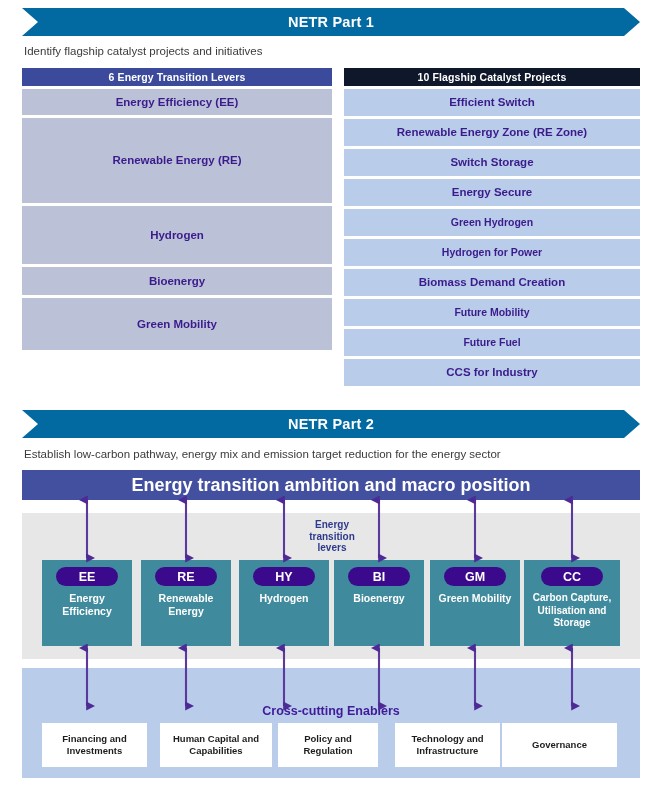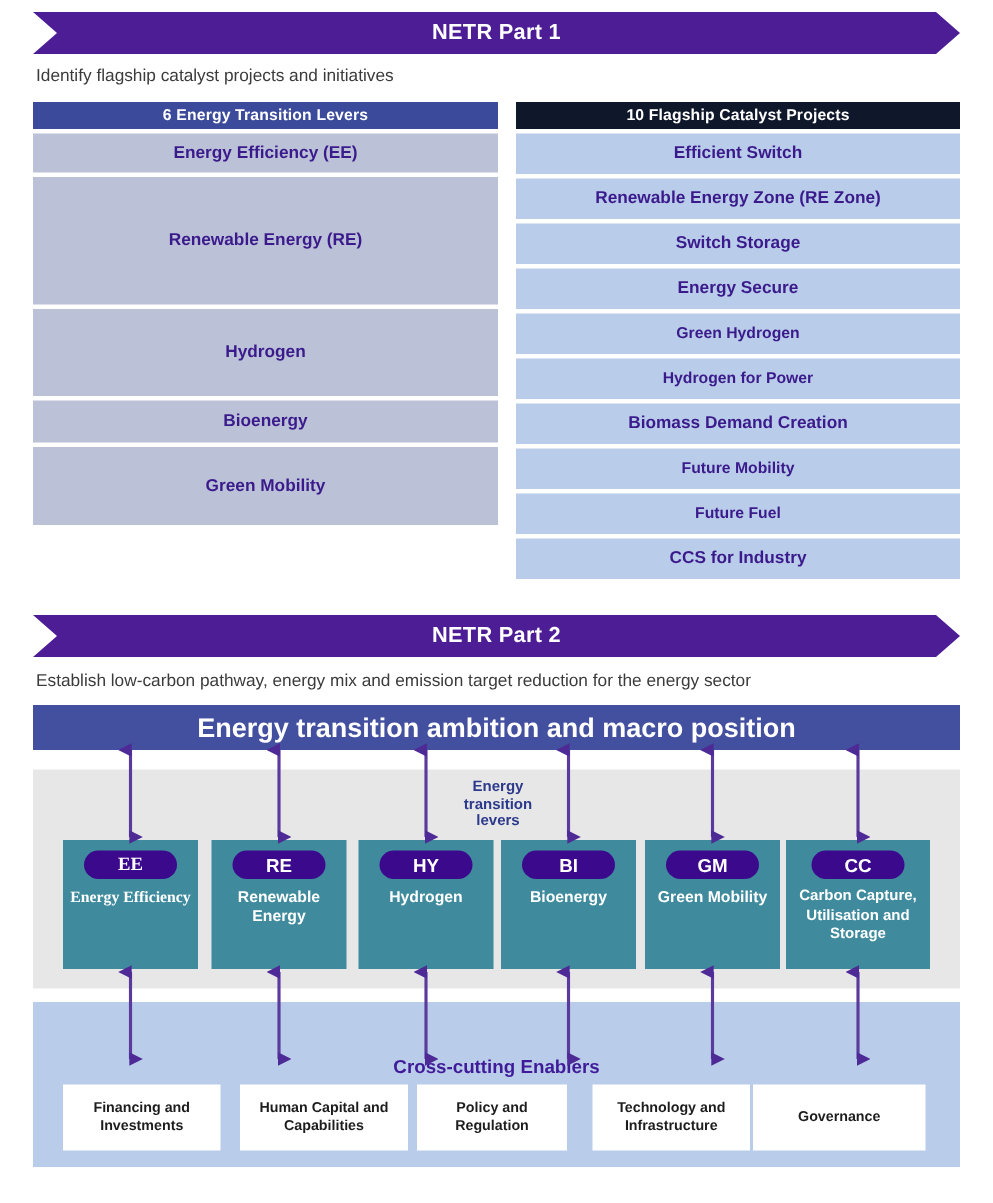--- a/index.html
+++ b/index.html
@@ -8,21 +8,21 @@
     background:#ffffff;
     font-family:"Liberation Sans", sans-serif;
     color:#2b2b2b;
     overflow:hidden;
     position:relative;
   }
 
   
   .banner{
     position:absolute;left:22px;width:618px;height:28px;
-    background:#4c1d95;
+    background:#0369a1;
     color:#ffffff;
     font-size:14.5px;font-weight:bold;
     display:flex;align-items:center;justify-content:center;
     letter-spacing:.2px;
     clip-path:polygon(0 0, 602px 0, 618px 50%, 602px 100%, 0 100%, 16px 50%);
   }
   #banner1{top:8px;}
   #banner2{top:410px;}
 
   .subtitle{
@@ -154,21 +154,21 @@
 
 <div class="subtitle" id="sub2">Establish low-carbon pathway, energy mix and emission target reduction for the energy sector</div>
 
 <div id="ambition">
   <span>Energy transition ambition and macro position</span>
 </div>
 
 <div id="leversBand"></div>
 <div id="leversLabel">Energy transition levers</div>
 <div id="leverBoxes">
-    <div class="lever" style="left: 42px; font-family: Liberation Serif, serif;">
+    <div class="lever" style="left: 42px;">
       <div class="badge">EE</div>
       <div class="lever-name">Energy Efficiency</div>
     </div>
     <div class="lever" style="left: 141px;">
       <div class="badge">RE</div>
       <div class="lever-name">Renewable Energy</div>
     </div>
     <div class="lever" style="left: 239px;">
       <div class="badge">HY</div>
       <div class="lever-name">Hydrogen</div>

